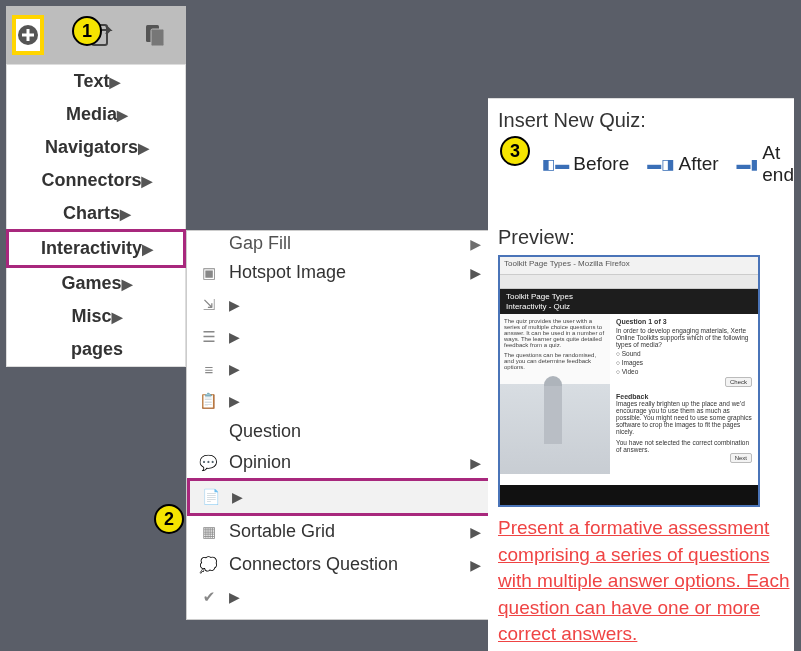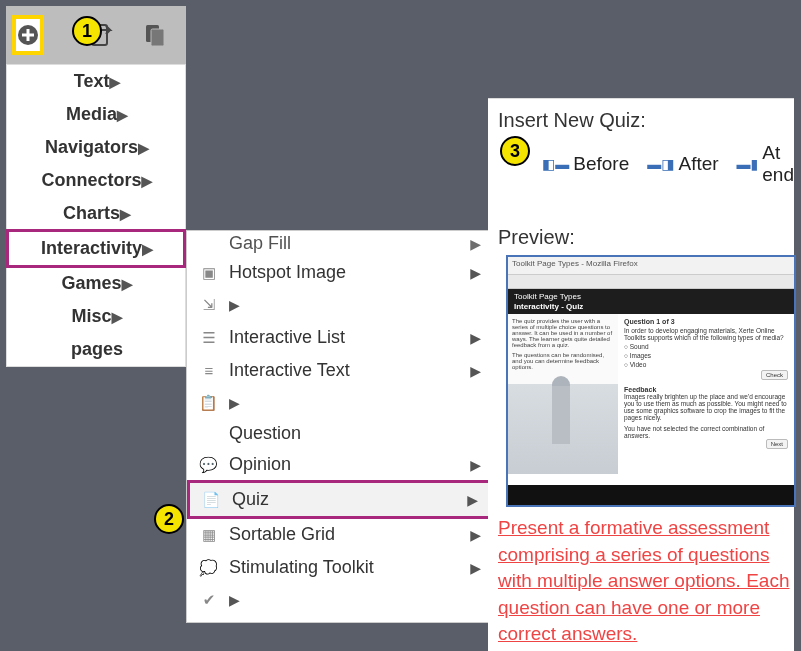--- a/index.html
+++ b/index.html
@@ -144,27 +144,26 @@
     cursor: pointer;
   }
   .rp-btn .pic { font-size:14px; }
   .rp-preview-label {
     font-size: 20px;
     color: #333;
     margin-bottom: 6px;
     margin-top: 40px;
   }
   .preview-box {
-    width: 290px;
+    width: 262px;
     height: 252px;
     border: 2px solid #4a74b8;
     background: linear-gradient(#efefef 0 18px, #fff 18px 100%);
     position: relative;
     overflow: hidden;
-    margin-left: 8px;
   }
   .pv-titlebar {
     height: 18px; background:#f2f2f2; border-bottom:1px solid #ccc;
     font-size:8px; color:#555; padding:2px 4px;
   }
   .pv-tabbar {
     height: 14px; background:#e9e9e9; border-bottom:1px solid #ccc;
   }
   .pv-header {
     background:#1d1d1d; color:#fff; font-size:8px;
@@ -297,54 +296,51 @@
       <span class="ico">▣</span>
       <span class="lbl">Hotspot Image</span>
       <span class="chev">▶</span>
     </div>
     <div class="sub-item">
       <span class="ico">⇲</span>
       <span class="chev">▶</span>
     </div>
     <div class="sub-item">
       <span class="ico">☰</span>
-      <span class="lbl">Interactive List</span>
       <span class="chev">▶</span>
     </div>
     <div class="sub-item">
       <span class="ico">≡</span>
-      <span class="lbl">Interactive Text</span>
       <span class="chev">▶</span>
     </div>
     <div class="sub-item">
       <span class="ico">📋</span>
       <span class="chev">▶</span>
     </div>
     <div class="sub-item header">
       <span class="ico"></span>
       <span class="lbl">Question</span>
     </div>
     <div class="sub-item">
       <span class="ico">💬</span>
       <span class="lbl">Opinion</span>
       <span class="chev">▶</span>
     </div>
     <div class="sub-item hl">
       <span class="ico">📄</span>
-      <span class="lbl">Quiz</span>
       <span class="chev">▶</span>
     </div>
     <div class="sub-item">
       <span class="ico">▦</span>
       <span class="lbl">Sortable Grid</span>
       <span class="chev">▶</span>
     </div>
     <div class="sub-item">
       <span class="ico">💭</span>
-      <span class="lbl">Stimulating Toolkit</span>
+      <span class="lbl">Connectors Question</span>
       <span class="chev">▶</span>
     </div>
     <div class="sub-item">
       <span class="ico">✔</span>
       <span class="chev">▶</span>
     </div>
   </div>
 
   <div class="right-panel">
     <div class="rp-title">Insert New Quiz:</div>
@@ -362,21 +358,21 @@
         <span>At end</span>
       </div>
     </div>
     <div class="rp-preview-label">Preview:</div>
 
     <div class="preview-box">
       <div class="pv-titlebar">Toolkit Page Types - Mozilla Firefox</div>
       <div class="pv-tabbar"></div>
       <div class="pv-header">
         <div>Toolkit Page Types</div>
-        <div style="font-weight:bold">Interactivity - Quiz</div>
+        <div style="font-weight:normal">Interactivity - Quiz</div>
       </div>
       <div class="pv-body">
         <div class="pv-left">
           <div style="position:relative;z-index:2;">
             <div>The quiz provides the user with a series of multiple choice questions to answer. It can be used in a number of ways. The learner gets quite detailed feedback from a quiz.</div>
             <div style="margin-top:4px">The questions can be randomised, and you can determine feedback options.</div>
           </div>
           <div class="bldg"></div>
           <div class="tower"></div>
           <div class="dome"></div>

